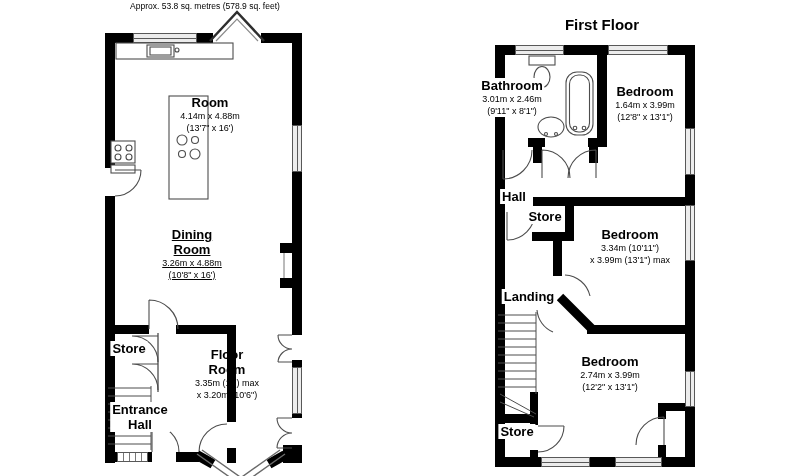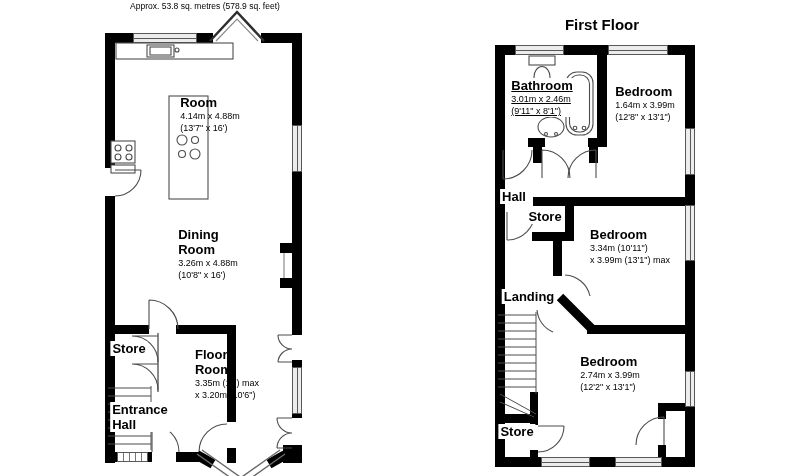--- a/index.html
+++ b/index.html
@@ -6,21 +6,21 @@
   html,body{margin:0;padding:0;background:#fff;}
   #plan{position:relative;width:800px;height:476px;background:#fff;overflow:hidden;
         font-family:"Liberation Sans",sans-serif;color:#000;}
   .wall{position:absolute;background:#000;z-index:1;}
   .win{position:absolute;background:#ececec;border:1px solid #585858;box-sizing:border-box;z-index:2;}
   .win.h::before{content:"";position:absolute;left:0;right:0;top:50%;border-top:1px solid #585858;}
   .win.v::before{content:"";position:absolute;top:0;bottom:0;left:50%;border-left:1px solid #585858;}
   .win.panes{background:repeating-linear-gradient(90deg,#fff 0 5px,#777 5px 6px);}
   .win.panes::before{border:none;}
   svg.overlay{position:absolute;left:0;top:0;z-index:3;}
-  .lbl{position:absolute;z-index:4;transform:translateX(-50%);white-space:nowrap;}
+  .lbl{position:absolute;z-index:4;transform:translateX(-50%);text-align:center;white-space:nowrap;}
   .lbl.bg{background:#fff;padding:0 2px;}
   .nm{font-size:13px;font-weight:bold;line-height:15px;}
   .ttl{font-size:15px;font-weight:bold;line-height:18px;}
   .dm{font-size:9px;line-height:12px;}
   .sub{font-size:8.5px;line-height:11px;}
 </style>
 </head>
 <body>
 
 <div id="plan">
@@ -175,21 +175,21 @@
   </svg>
 
   <div class="lbl sub" style="left:205px;top:1px;">Approx. 53.8 sq. metres (578.9 sq. feet)</div>
 
   <div class="lbl" style="left:210px;top:95px;">
     <div class="nm">Room</div>
     <div class="dm">4.14m x 4.88m</div>
     <div class="dm">(13'7" x 16')</div>
   </div>
 
-  <div class="lbl" style="left:208px;top:227px;">
+  <div class="lbl" style="left:192px;top:227px;text-decoration:underline;">
     <div class="nm">Dining</div>
     <div class="nm">Room</div>
     <div class="dm">3.26m x 4.88m</div>
     <div class="dm">(10'8" x 16')</div>
   </div>
 
   <div class="lbl nm bg" style="left:129px;top:341px;">Store</div>
 
   <div class="lbl" style="left:227px;top:347px;">
     <div class="nm">Floor</div>
@@ -198,21 +198,21 @@
     <div class="dm">x 3.20m (10'6")</div>
   </div>
 
   <div class="lbl bg" style="left:140px;top:402px;">
     <div class="nm">Entrance</div>
     <div class="nm">Hall</div>
   </div>
 
   <div class="lbl ttl" style="left:602px;top:16px;">First Floor</div>
 
-  <div class="lbl bg" style="left:542px;top:78px;text-decoration:underline;">
+  <div class="lbl bg" style="left:512px;top:78px;">
     <div class="nm">Bathroom</div>
     <div class="dm">3.01m x 2.46m</div>
     <div class="dm">(9'11" x 8'1")</div>
   </div>
 
   <div class="lbl" style="left:645px;top:84px;">
     <div class="nm">Bedroom</div>
     <div class="dm">1.64m x 3.99m</div>
     <div class="dm">(12'8" x 13'1")</div>
   </div>

